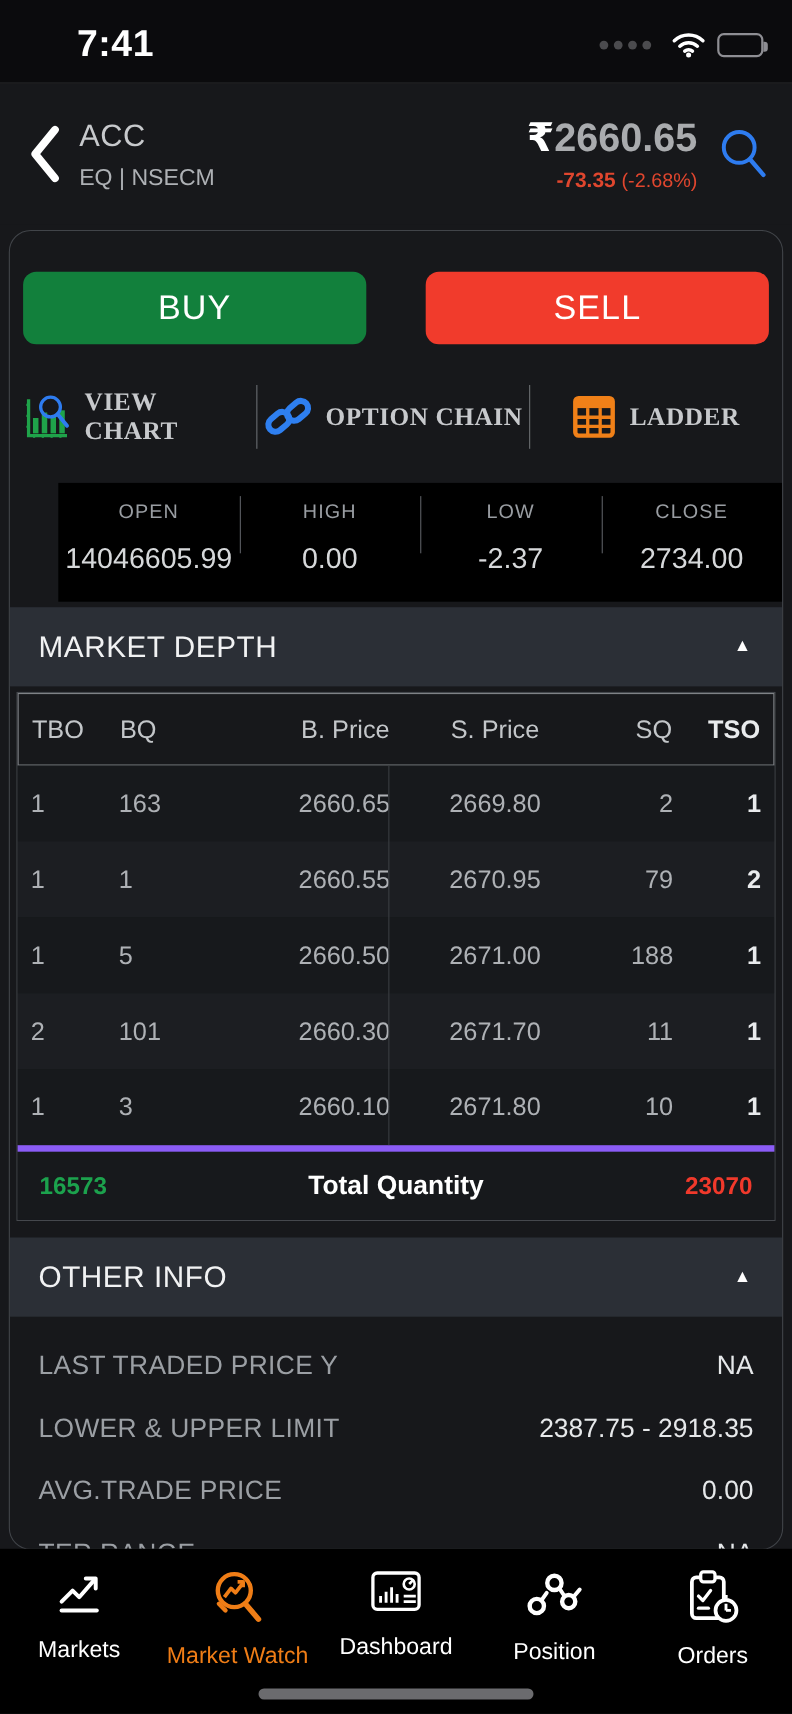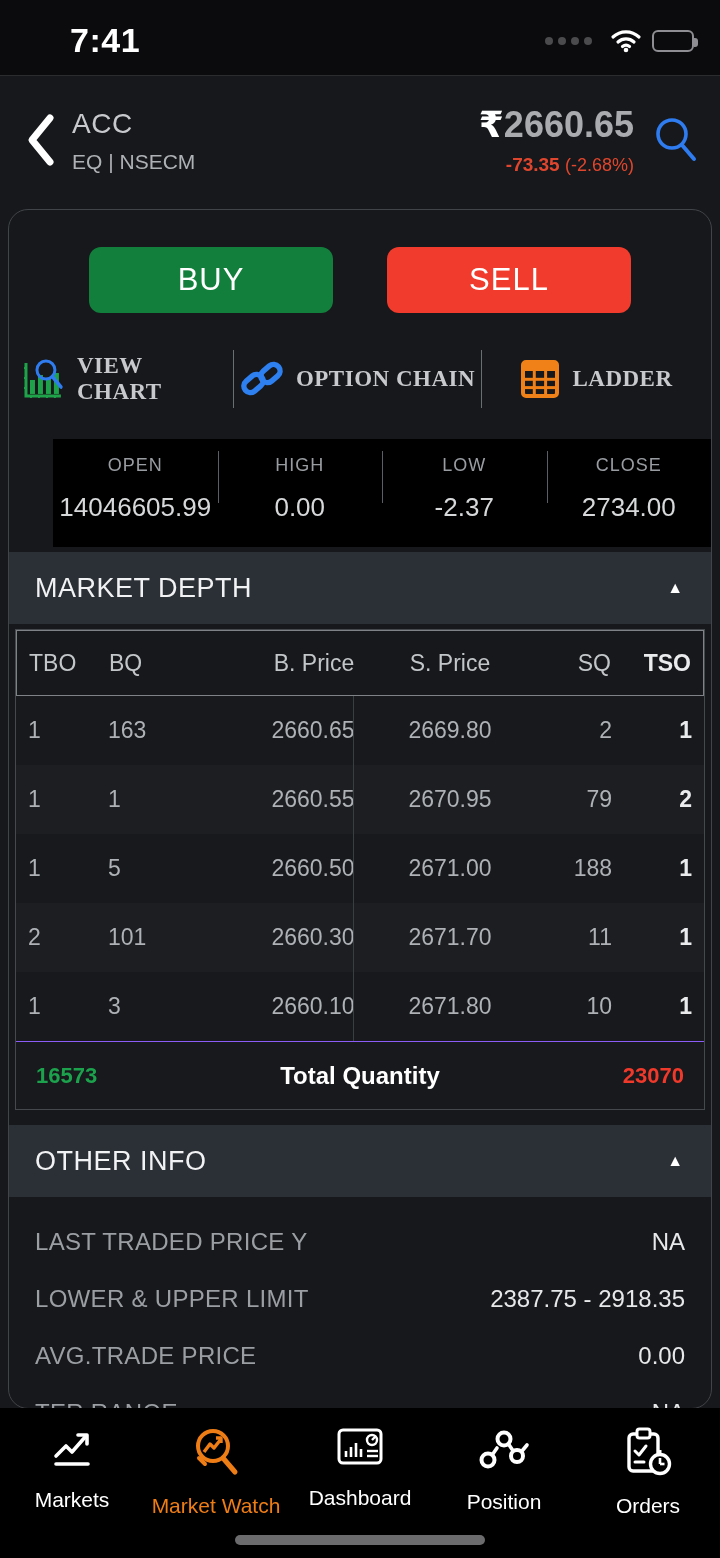--- a/index.html
+++ b/index.html
@@ -29,21 +29,21 @@
   .price-line .rupee { color:#fff; font-weight:700; }
   .change-line { margin-top:8px; font-size:19px; color:#e0462e; font-weight:700; }
   .change-line .pct { font-weight:400; font-size:18px; }
   .search-btn { flex:0 0 auto; cursor:pointer; }
 
   
   .card { position:relative; margin:5px 8px 0; height:1200px; background:#17181b;
     border:1px solid #414449; border-radius:20px; overflow:hidden; }
 
   .btn-row { display:flex; justify-content:center; gap:54px; margin-top:37px; }
-  .trade-btn { width:244px; height:66px; border:none; border-radius:12px; color:#fff;
+  .trade-btn { width:312px; height:66px; border:none; border-radius:12px; color:#fff;
     font-size:31px; font-family:inherit; letter-spacing:1px; cursor:pointer; }
   .buy { background:#12803c; }
   .sell { background:#f13b2c; }
 
   .action-row { display:flex; align-items:center; margin-top:34px; height:64px;font-family:Liberation Serif, serif; }
   .action { display:flex; align-items:center; gap:12px; cursor:pointer; }
   .action .lbl { color:#c7c9cc; font-size:23px; font-weight:700; letter-spacing:.5px; }
   .seg1 { width:224px; padding-left:10px; }
   .seg2 { width:247px; justify-content:center; }
   .seg3 { flex:1; justify-content:center; }
@@ -71,21 +71,21 @@
   .depth-rows .mid-line { position:absolute; left:49%; top:0; bottom:0; width:1px; background:#3a3d41; }
   .depth-row { display:grid; grid-template-columns:80px 120px 170px 1fr 110px 80px; align-items:center;
     height:69px; padding:0 12px; }
   .depth-row:nth-child(odd) { background:#1c1e22; }
   .depth-row:nth-child(even) { background:#17191c; }
   .depth-row span { color:#aeb1b5; font-size:23px; }
   .c3,.c4 { text-align:center; }
   .c5,.c6 { text-align:right; }
   .h6,.v6 { font-weight:700; color:#e9ebed !important; }
   .total-row { display:flex; align-items:center; justify-content:space-between; height:68px;
-    border-top:1px solid #8b5cf6; padding:0 20px; background:#17191c; }
+    border-top:6px solid #8b5cf6; padding:0 20px; background:#17191c; }
   .total-buy { color:#1ca24d; font-size:22px; font-weight:700; }
   .total-lbl { color:#fff; font-size:24px; font-weight:700; }
   .total-sell { color:#f0392b; font-size:22px; font-weight:700; }
 
   
   .info-list { padding:16px 26px 0; }
   .info-row { display:flex; align-items:center; justify-content:space-between; height:57px; }
   .info-lbl { color:#9b9fa4; font-size:24px; letter-spacing:.3px; }
   .info-val { color:#e6e8ea; font-size:24px; }
 

